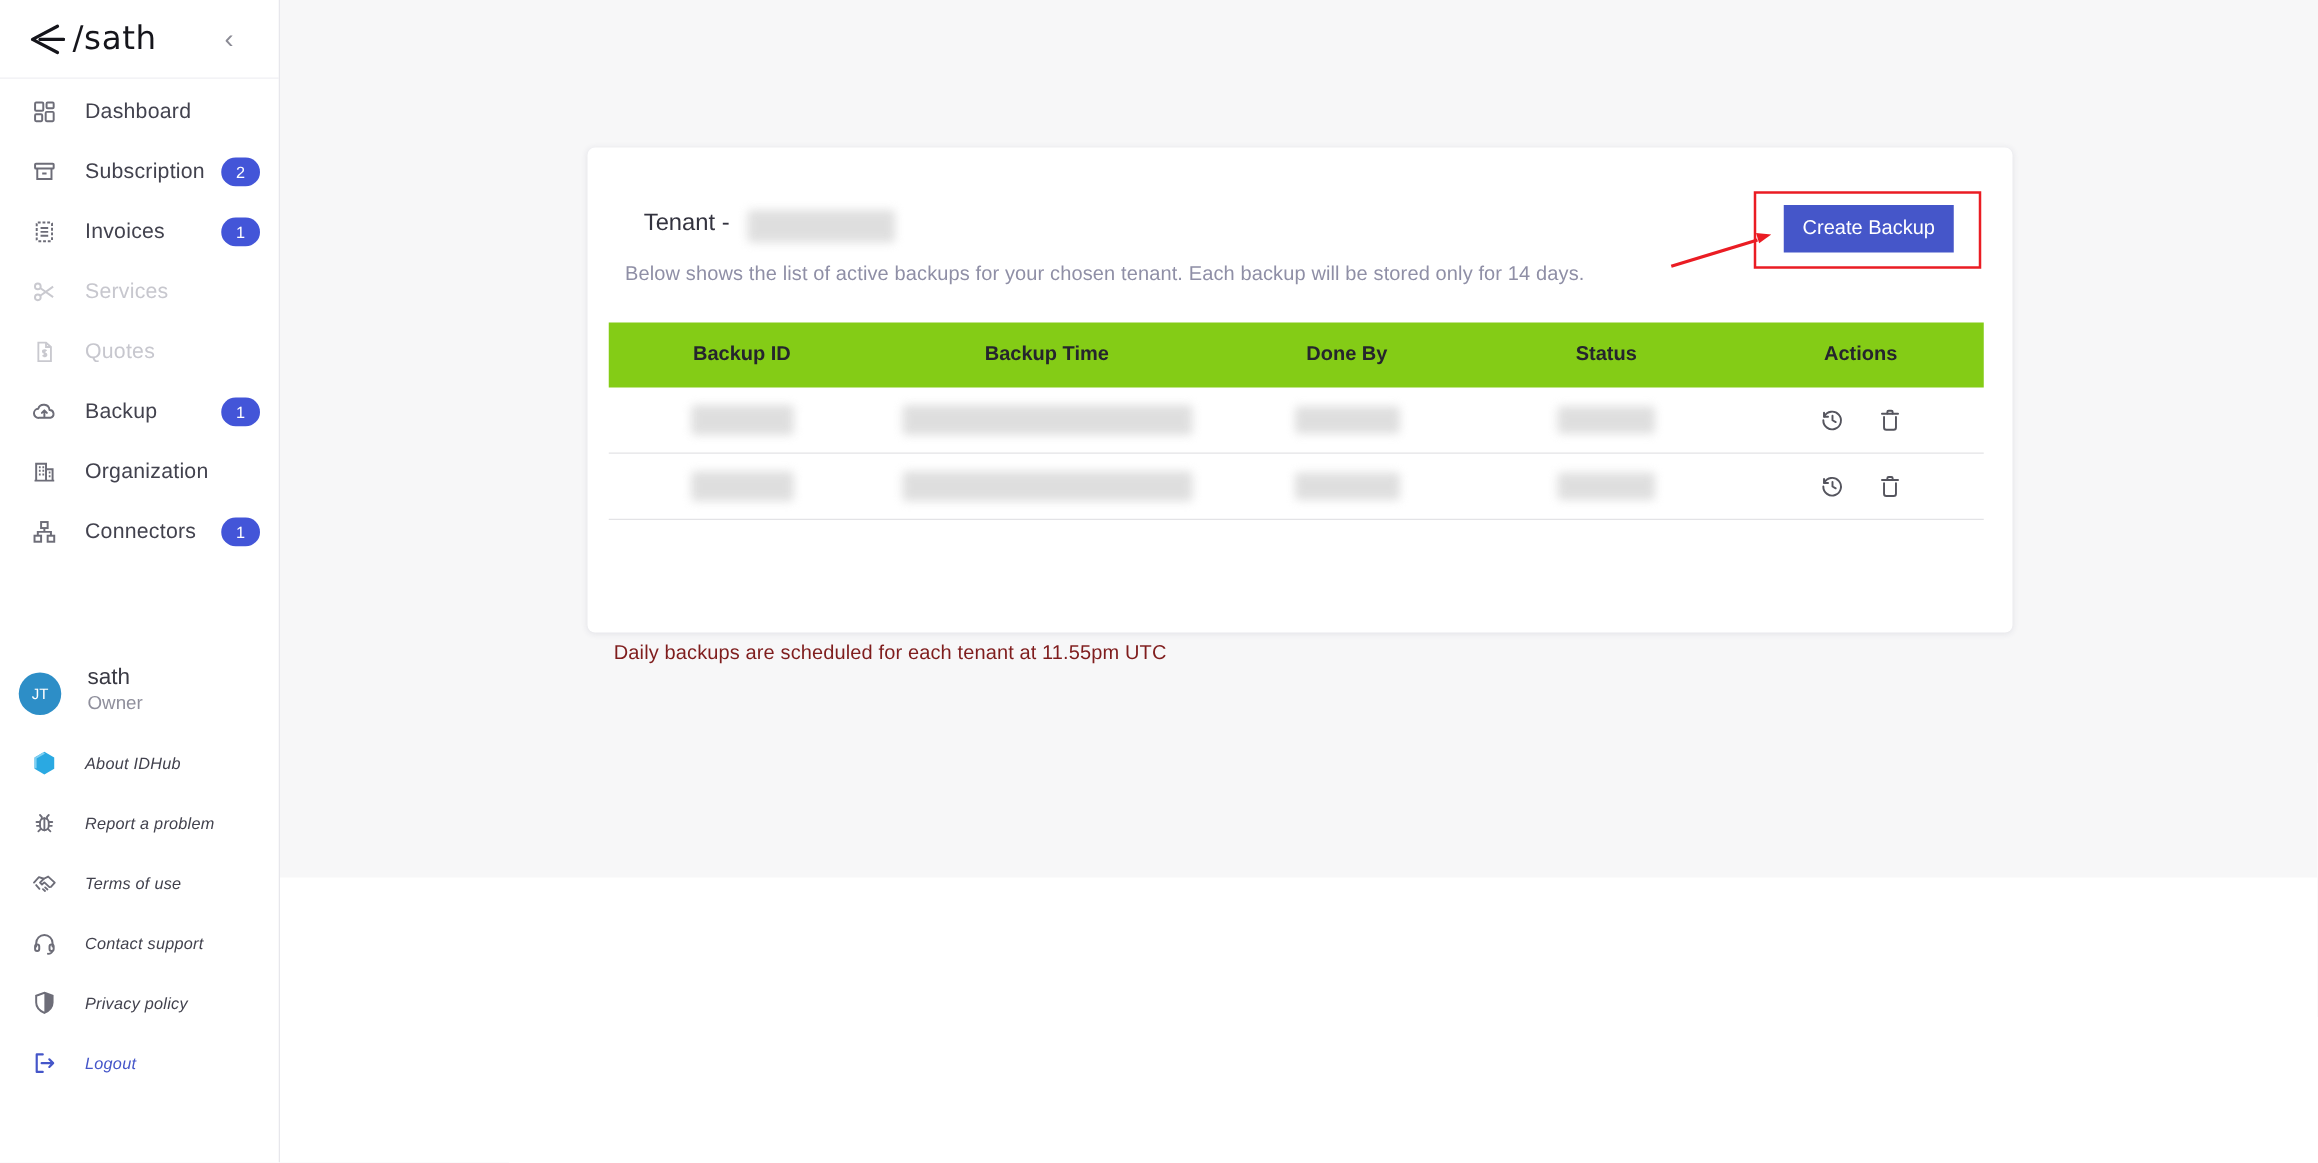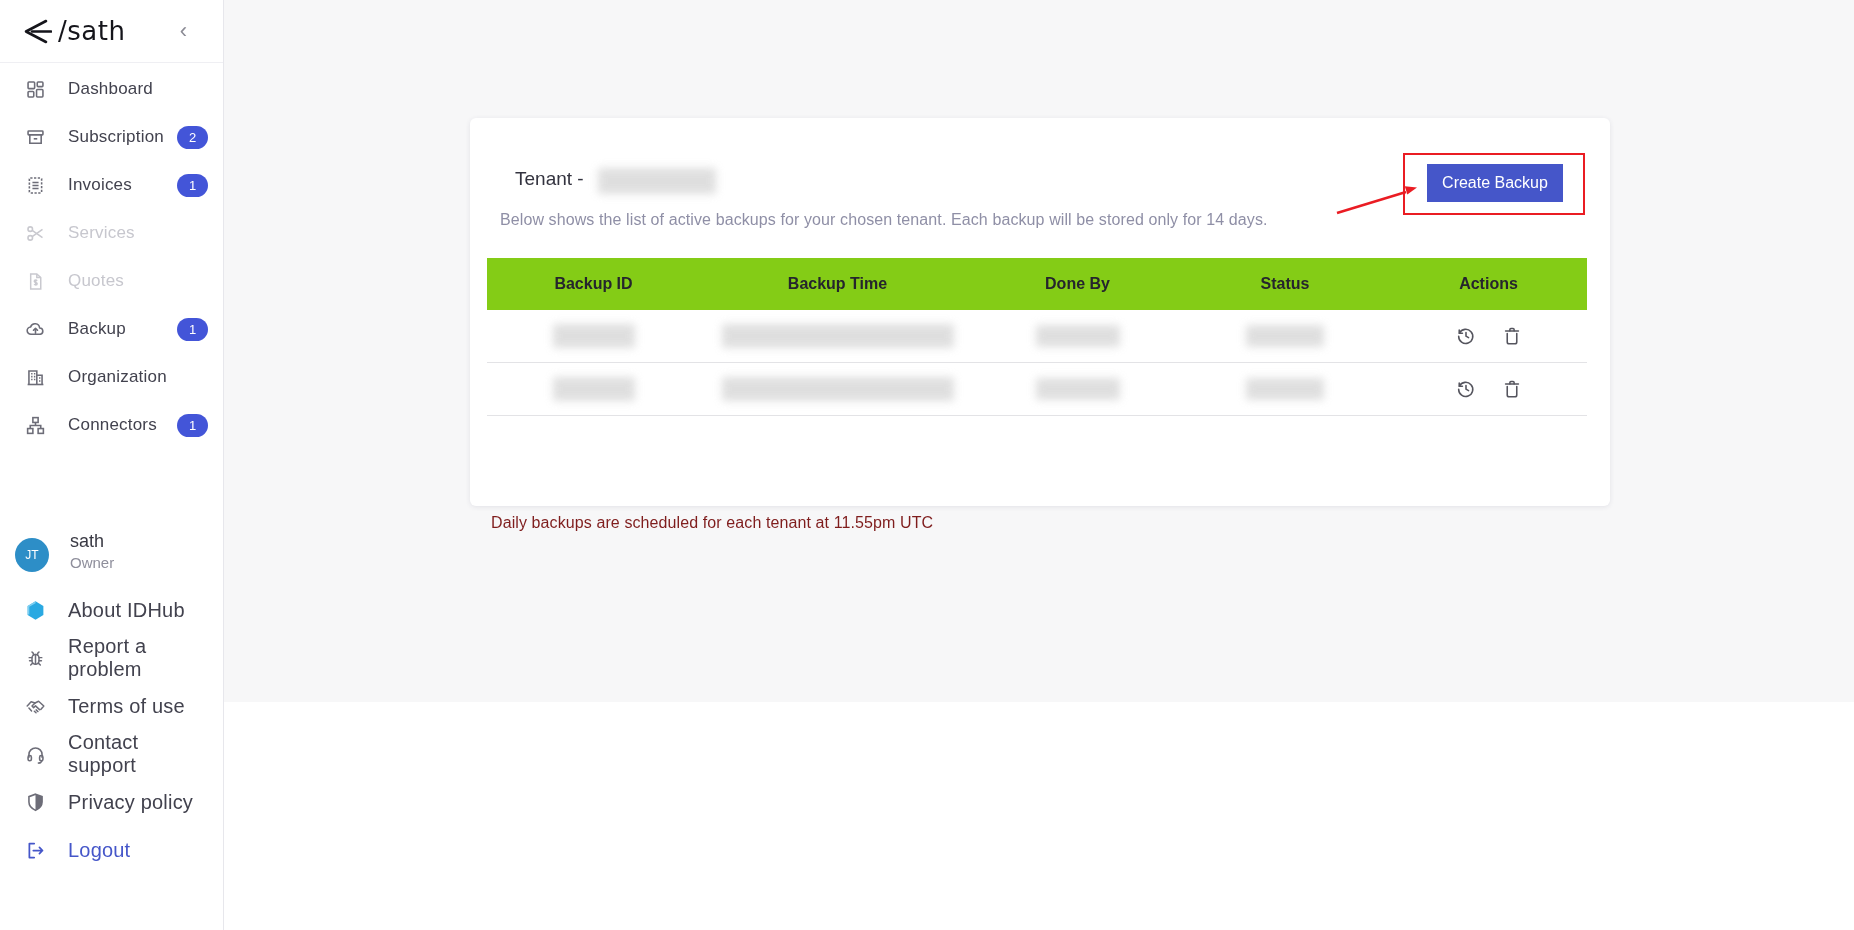--- a/index.html
+++ b/index.html
@@ -33,21 +33,21 @@
 
   .user-block { position:absolute; top:531px; left:0; width:100%; display:flex; align-items:flex-end;
                 padding:0 15px 0 15px; }
   .avatar { width:34px; height:34px; border-radius:50%; background:var(--avatar,#2d8ec7);
             color:#fff; font-size:12px; display:flex; align-items:center; justify-content:center;
             margin-right:21px; flex:0 0 auto; }
   .user-name { font-size:18px; color:#3a3a44; line-height:1.2; }
   .user-role { font-size:15px; color:#8f8f9c; line-height:1.3; }
 
   .footer-list { position:absolute; top:586px; left:0; width:100%; }
-  .footer-list .nav-label { font-size:20px; }
+  .footer-list .nav-label { font-size:13px;font-style:italic; }
   .logout .nav-label { color:var(--accent,#4556c9); }
   .logout .nav-icon { color:var(--accent,#4556c9); }
   .idhub-ic { color:var(--hexagon-blue,#2aa9e2); }
 
   
   .topbar { position:absolute; left:224px; top:0; width:1630px; height:63px;
             background:var(--topbar,#e2e2f6); display:flex; align-items:center; }
   .page-title { position:absolute; left:246px; font-size:22px; font-weight:700; color:#2c2c38;
                 letter-spacing:0.2px; }
 

